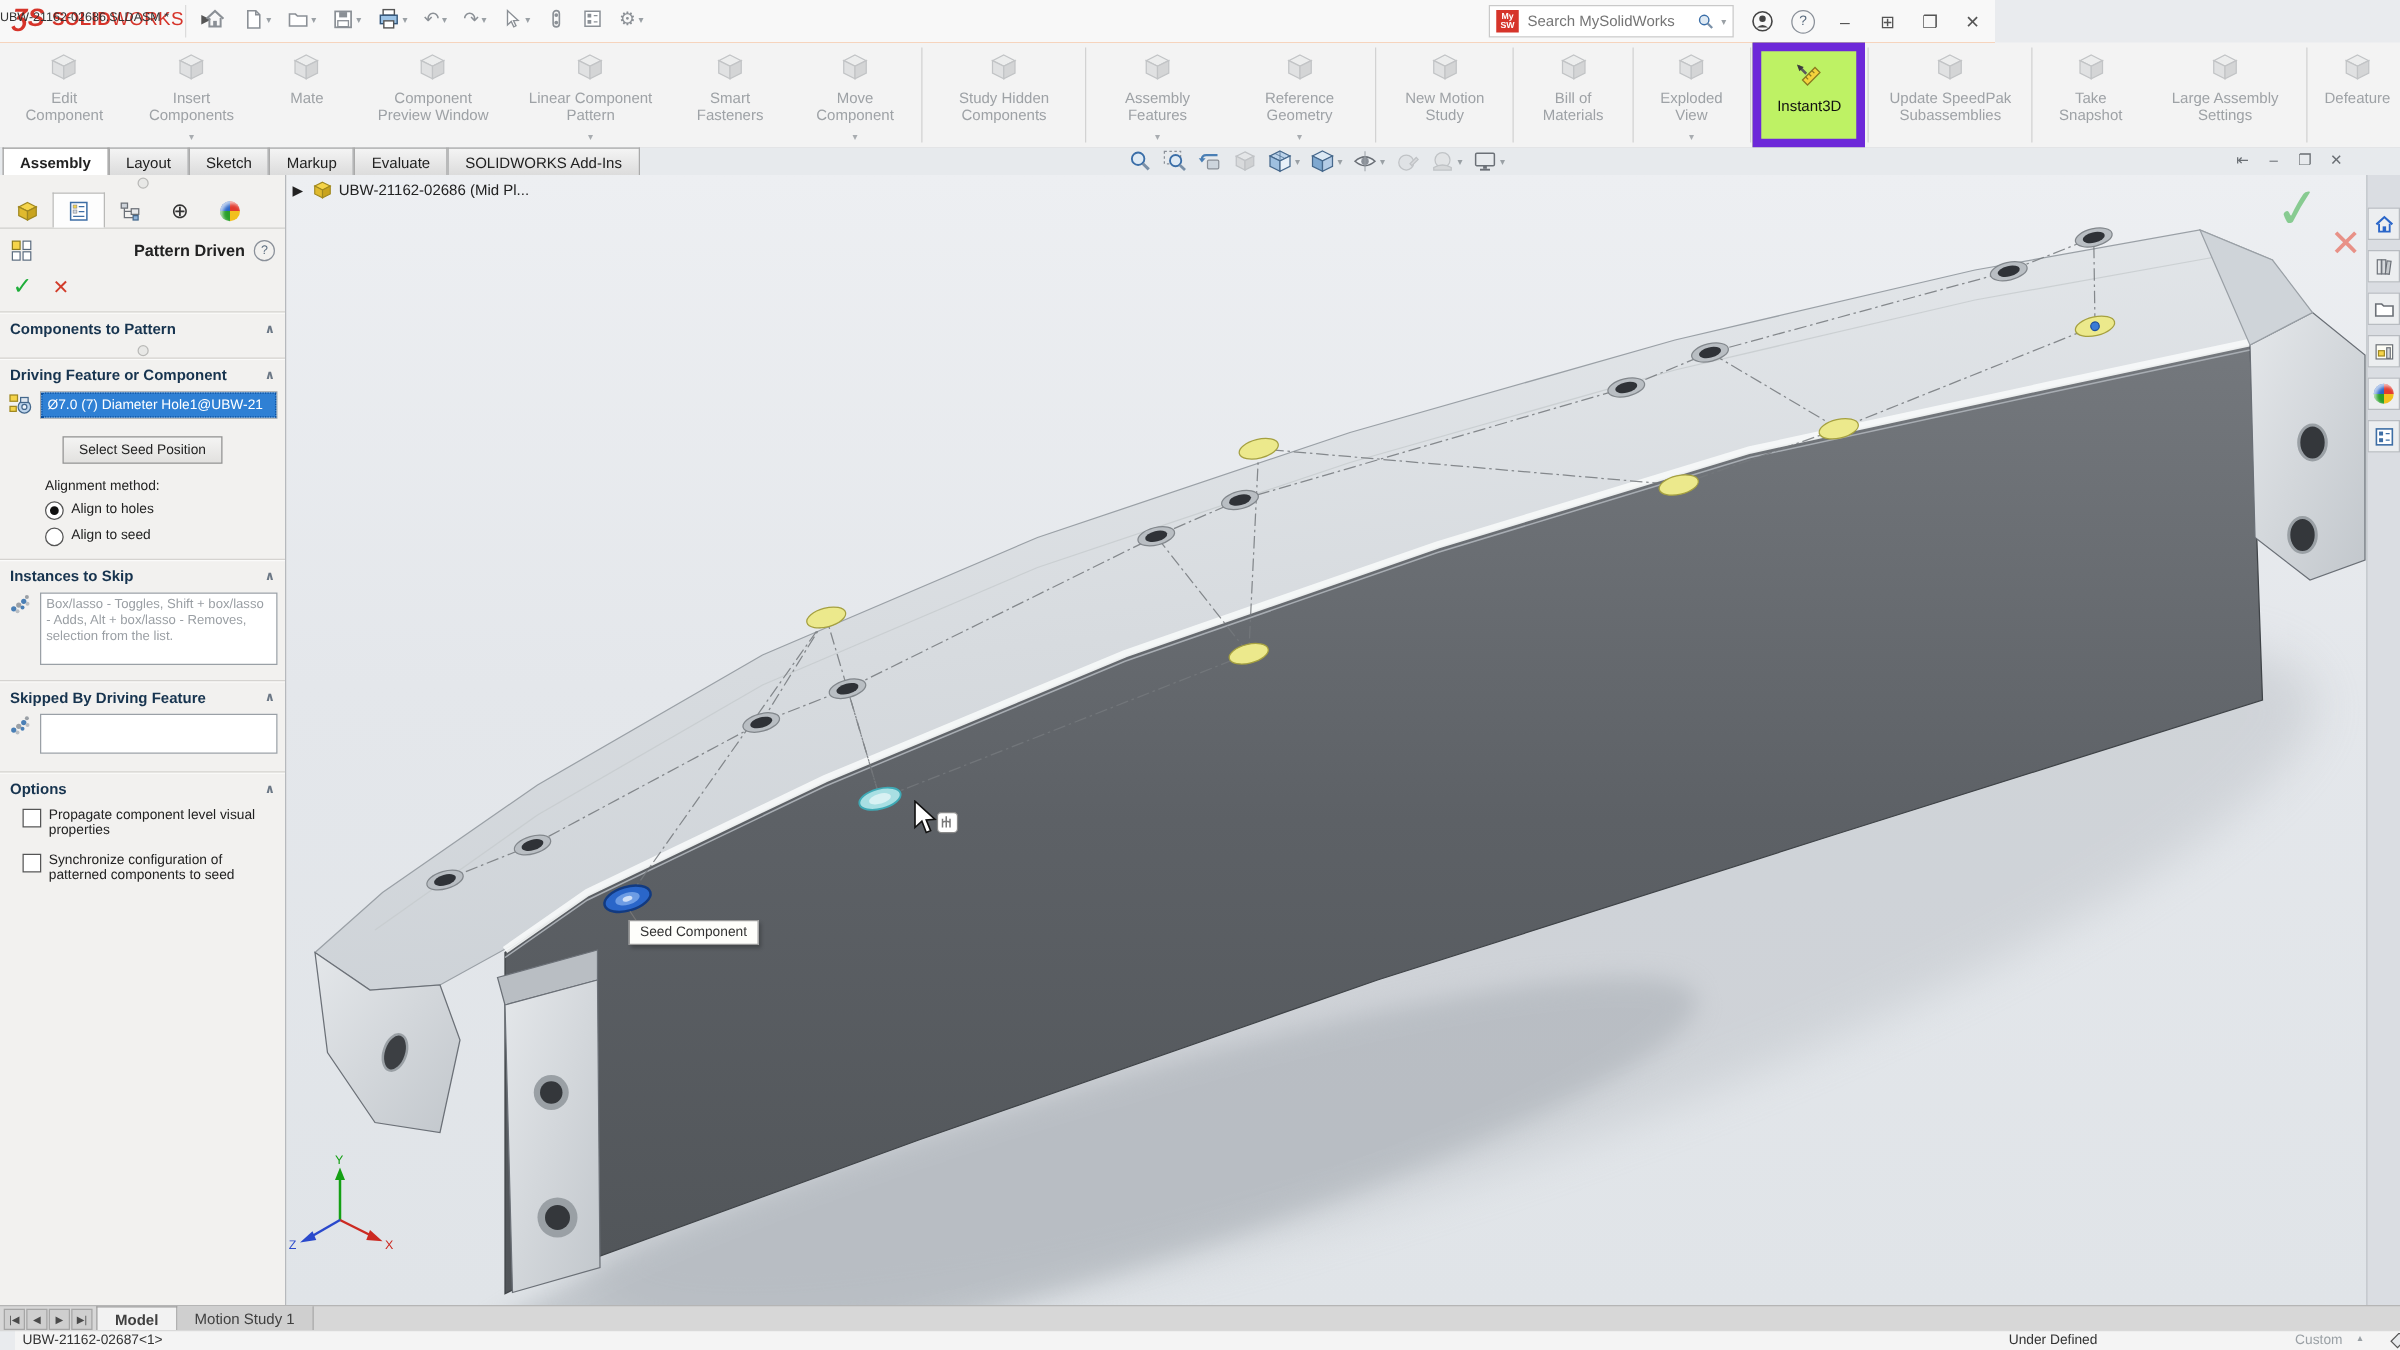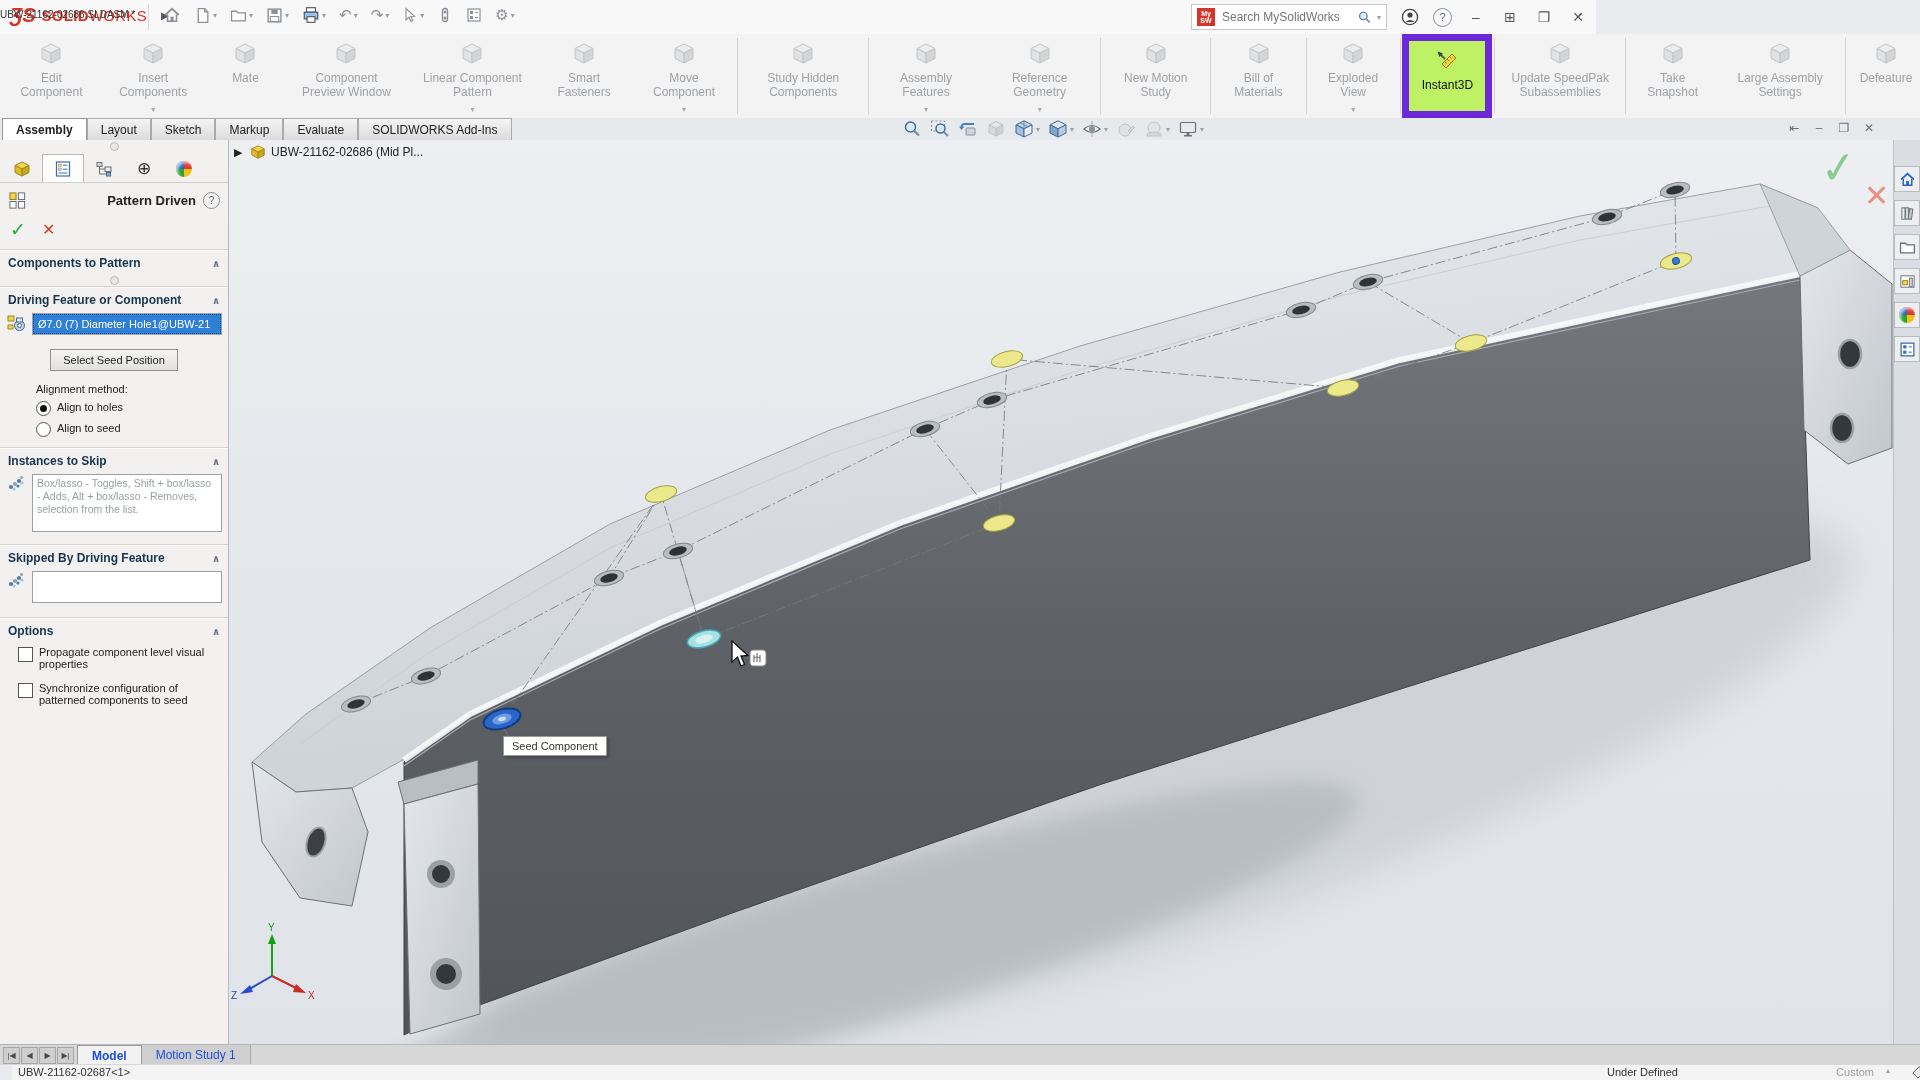--- a/index.html
+++ b/index.html
@@ -108,21 +108,21 @@
   .cbox{width:13px;height:13px;border:1px solid #555;background:#fff;flex:none;margin-top:1px;}
   .skipbox{background:#fff;border:1px solid #9aa0a6;flex:1;height:52px;padding:2px 4px;}
   .skipbox .ph{color:#9a9fa4;font-size:10.5px;line-height:1.25;}
   .emptybox{background:#fff;border:1px solid #9aa0a6;flex:1;height:30px;}
   
   #docbar{position:absolute;left:0;top:1044px;width:1920px;height:20px;background:#d7d7d7;
     border-top:1px solid #b5b5b5;display:flex;align-items:stretch;}
   #navbtns{display:flex;align-items:center;gap:1px;padding:0 3px;}
   .navb{width:15px;height:15px;background:#cfcfcf;border:1px solid #a6a6a6;color:#4a4a4a;
     font-size:8px;display:flex;align-items:center;justify-content:center;}
-  .mtab{padding:0 14px;display:flex;align-items:center;font-size:12px;color:#1d4ed8;
+  .mtab{padding:0 14px;display:flex;align-items:center;font-size:12px;color:#404040;
     background:#cfcfcf;border-right:1px solid #a9a9a9;}
   .mtab.active{background:#f2f2f2;font-weight:bold;border:1px solid #9c9c9c;border-bottom:none;}
   #statusbar{position:absolute;left:12px;top:1064px;width:1920px;height:16px;background:#f4f4f4;
     border-top:1px solid #d9d9d9;font-size:11px;color:#333;}
   #sb-sel{position:absolute;left:6px;top:1px;}
   #sb-status{position:absolute;left:1595px;top:1px;}
   #sb-custom{position:absolute;right:58px;top:1px;color:#9aa0a5;}
   #sb-caret{position:absolute;right:42px;top:1px;color:#9aa0a5;font-size:8px;}
   #sb-tag{position:absolute;right:6px;top:0px;}
 </style>

